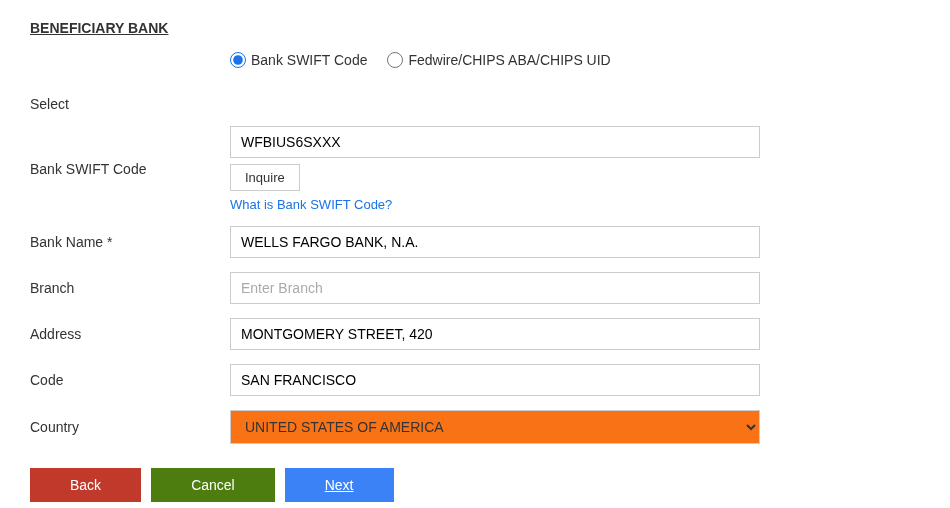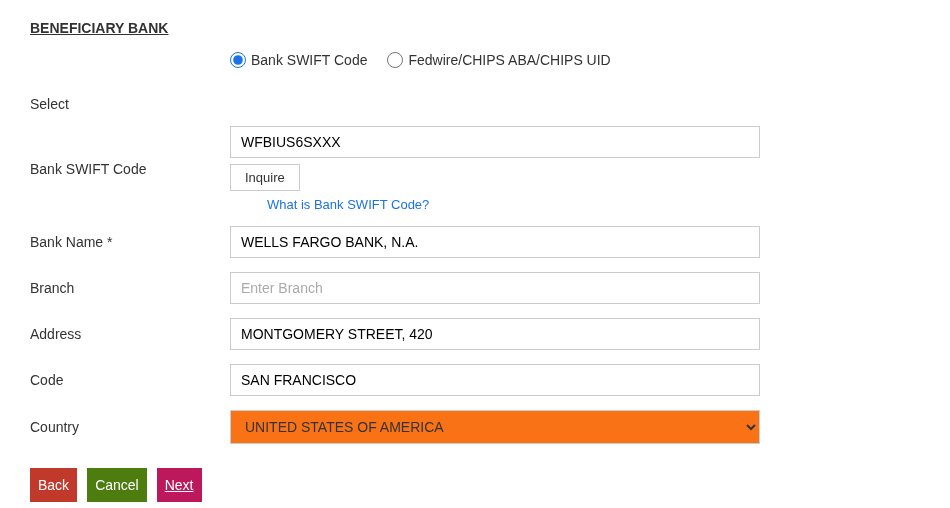--- a/index.html
+++ b/index.html
@@ -73,21 +73,20 @@
       color: #333;
       cursor: pointer;
     }
     .swift-link {
       display: block;
       margin-top: 6px;
       color: #1a73e8;
       font-size: 13px;
       text-decoration: none;
       cursor: pointer;
-      margin-left: 37px;
     }
     .select-input {
       width: 100%;
       padding: 7px 10px;
       border: 1px solid #ccc;
       font-size: 14px;
       color: #333;
       background: #f97316;
       outline: none;
       cursor: pointer;
@@ -98,30 +97,30 @@
       display: flex;
       justify-content: flex-start;
       padding-left: 200px;
     }
     .bottom-buttons {
       display: flex;
       gap: 10px;
       margin-top: 24px;
     }
     .btn {
-      padding: 9px 8px;
+      padding: 9px 40px;
       font-size: 14px;
       cursor: pointer;
       border: none;
       color: #fff;
       font-weight: normal;
     }
     .btn-back   { background: #c0392b; }
     .btn-cancel { background: #4d7c0f; }
-    .btn-next   { background: #be185d; text-decoration: underline; }
+    .btn-next   { background: #3b82f6; text-decoration: underline; }
   </style>
 </head>
 <body>
 
 <div class="section-title">BENEFICIARY BANK</div>
 
 <div class="radio-row">
   <div class="radio-group">
     <label class="radio-label">
       <input type="radio" name="code_type" checked="" style="">

